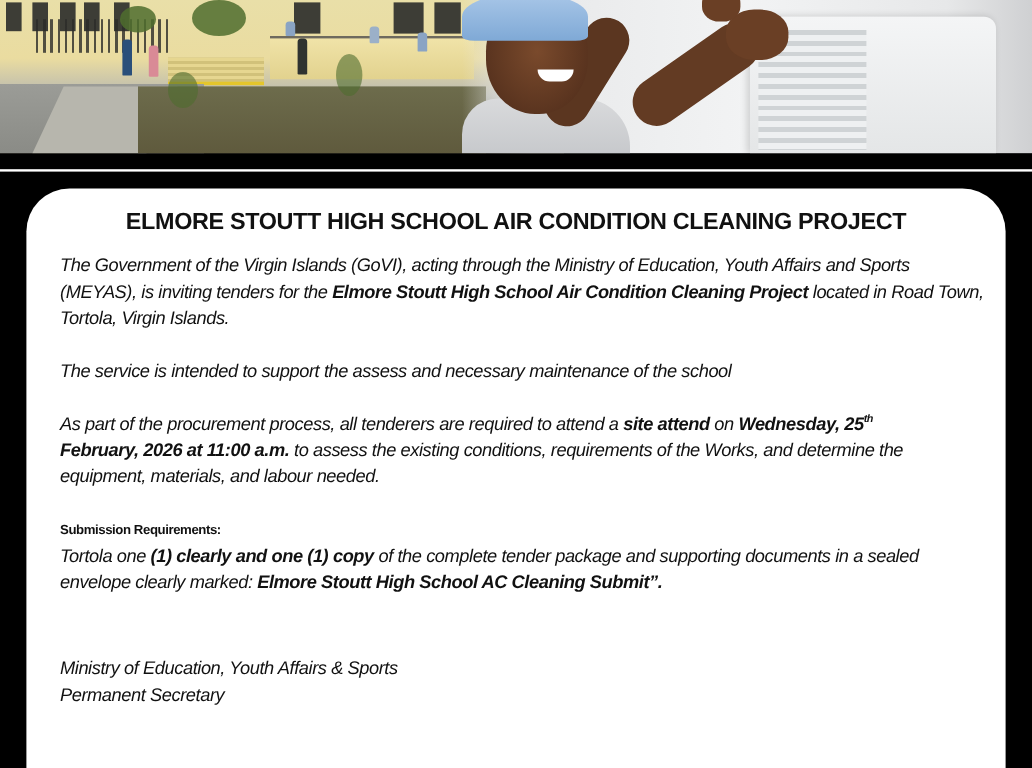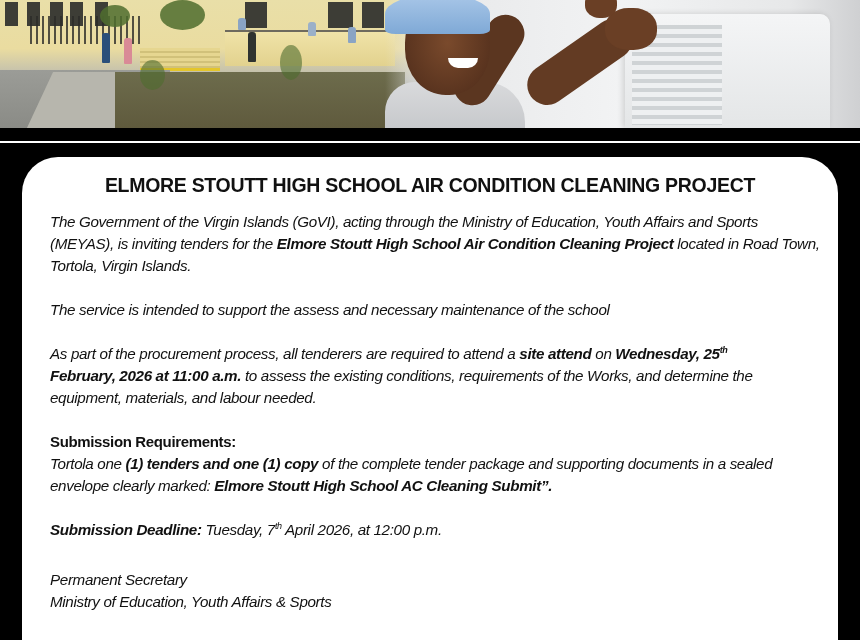--- a/index.html
+++ b/index.html
@@ -63,21 +63,21 @@
     .title {
       font-family: "Liberation Sans", sans-serif; font-weight: bold;
       font-size: 19.5px; text-align: center; letter-spacing: -0.3px;
       color: #111; margin: 0 0 14px -10px; white-space: nowrap;
     }
     .para { font-size: 15.2px; line-height: 22px; letter-spacing: -0.35px; color: #111; font-style: italic; }
     .para b { font-weight: bold; }
     sup { font-size: 9px; line-height: 0; vertical-align: super; }
     .gap-l { height: 22px; }
     .gap-s { height: 6px; }
-    .heading { font-size: 15px; font-weight: bold; letter-spacing: -0.35px; line-height: 22px; }
+    .heading { font-size: 11px; font-weight: bold; letter-spacing: -0.35px; line-height: 22px; }
   </style>
 </head>
 <body>
 
 <div class="hero">
   <div class="hero-left">
     <div class="building-windows">
       <div class="win" style="left:5px"></div>
         <div class="win" style="left:27px"></div>
       <div class="win" style="left:50px"></div>
@@ -135,27 +135,24 @@
   <div class="gap-l"></div>
 
   <p class="para">
     <span>As part of the procurement process, all tenderers are required to attend a </span><b>site attend</b><span> on </span><b><span>Wednesday, 25</span><sup>th</sup><br><span>February, 2026 at 11:00 a.m.</span></b><span> to assess the existing conditions, requirements of the Works, and determine the equipment, materials, and labour needed.</span>
   </p>
 
   <div class="gap-l"></div>
 
   <p class="heading">Submission Requirements:</p>
   <p class="para">
-    <span>Tortola one </span><b>(1)</b><b> tenders and one </b><b>(1)</b><b> copy</b><span> of the complete tender package and supporting documents in a sealed envelope clearly marked: </span><b>Elmore Stoutt High School AC Cleaning Submit”.</b>
+    <span>Tortola one </span><b>(1)</b><b> clearly and one </b><b>(1)</b><b> copy</b><span> of the complete tender package and supporting documents in a sealed envelope clearly marked: </span><b>Elmore Stoutt High School AC Cleaning Submit”.</b>
   </p>
 
   <div class="gap-l"></div>
 
-  <p class="para">
-    <b>Submission Deadline:</b><span><span> Tuesday, 7</span><sup>th</sup><span> April 2026, at 12:00 p.m.</span></span>
-  </p>
 
   <div class="gap-l"></div>
   <div class="gap-s"></div>
 
+  <p class="para">Ministry of Education, Youth Affairs &amp; Sports</p>
   <p class="para">Permanent Secretary</p>
-  <p class="para">Ministry of Education, Youth Affairs &amp; Sports</p>
 </div>
 
 </body></html>

